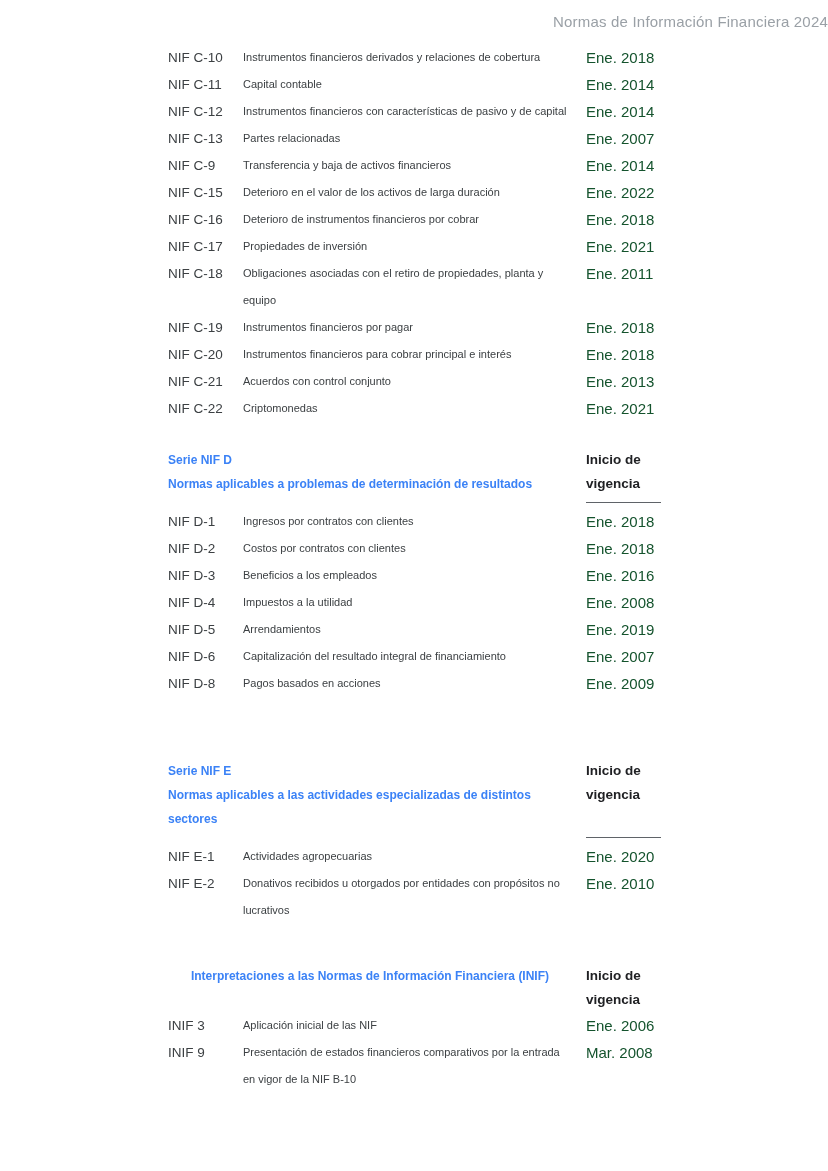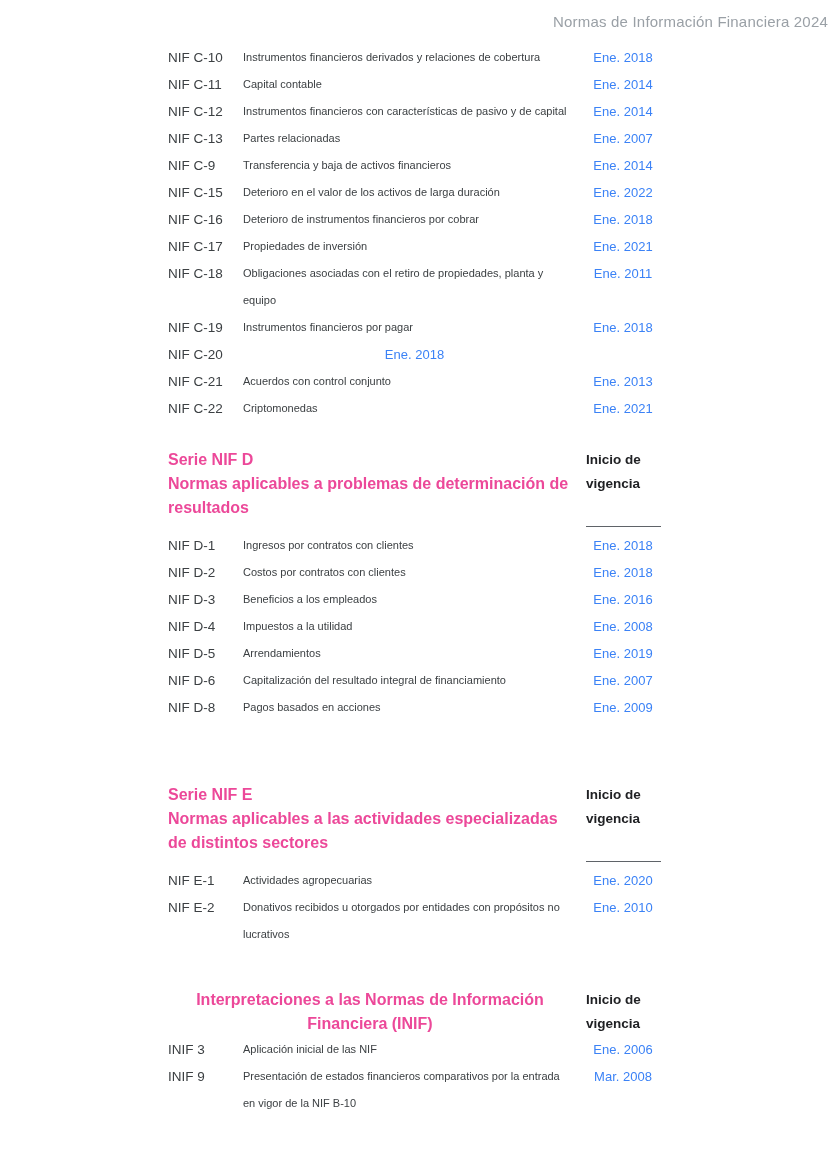--- a/index.html
+++ b/index.html
@@ -55,37 +55,36 @@
     color: #3c4043;
     white-space: nowrap;
   }
   .cell-desc {
     font-size: 11px;
     line-height: 27px;
     color: #3c4043;
     padding-right: 16px;
   }
   .cell-date {
-    font-size: 13px;
+    font-size: 15px;
     line-height: 27px;
-    color: #3b82f6;
+    color: #14532d;
     white-space: nowrap;
-    text-align: center;
   }
 
   
   .section-head {
     display: grid;
     grid-template-columns: 418px 74px;
     align-items: start;
   }
   .section-head .head-left {
-    font-size: 16px;
+    font-size: 12px;
     font-weight: bold;
-    color: #ec4899;
+    color: #3b82f6;
     line-height: 24px;
     padding-right: 14px;
   }
   .section-head .head-left .line2 { display: block; }
   .section-head .head-right {
     font-size: 13.5px;
     font-weight: bold;
     color: #202124;
     line-height: 24px;
     white-space: nowrap;
@@ -165,20 +164,21 @@
             <div class="cell-desc">Obligaciones asociadas con el retiro de propiedades, planta y equipo</div>
             <div class="cell-date">Ene. 2011</div>
           </div>
           <div class="row">
             <div class="cell-code">NIF C-19</div>
             <div class="cell-desc">Instrumentos financieros por pagar</div>
             <div class="cell-date">Ene. 2018</div>
           </div>
           <div class="row">
             <div class="cell-code">NIF C-20</div>
+            <div class="cell-desc">Instrumentos financieros para cobrar principal e interés</div>
             <div class="cell-date">Ene. 2018</div>
           </div>
           <div class="row">
             <div class="cell-code">NIF C-21</div>
             <div class="cell-desc">Acuerdos con control conjunto</div>
             <div class="cell-date">Ene. 2013</div>
           </div>
           <div class="row">
             <div class="cell-code">NIF C-22</div>
             <div class="cell-desc">Criptomonedas</div>

